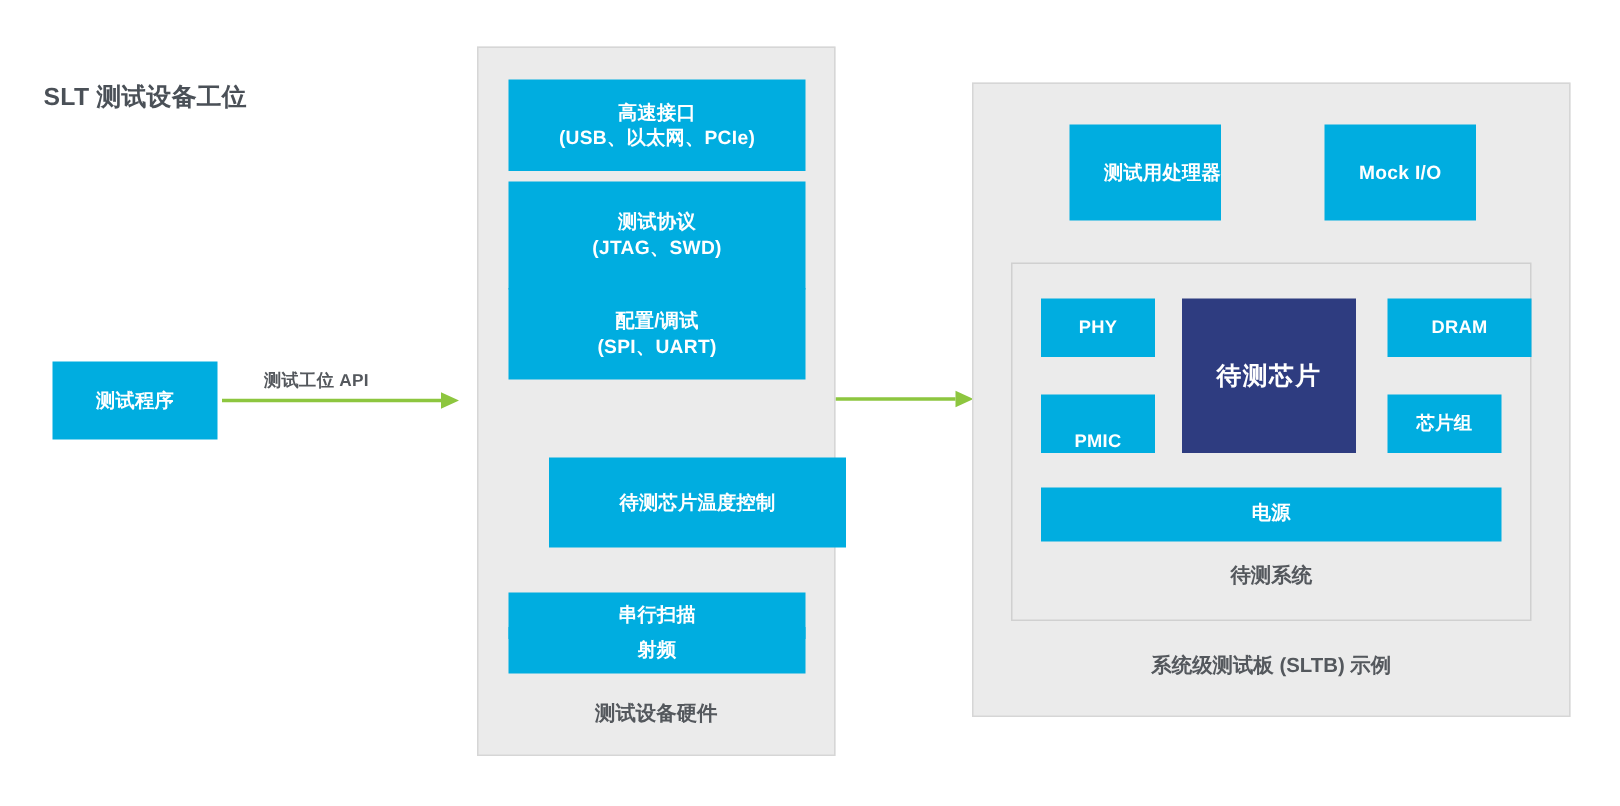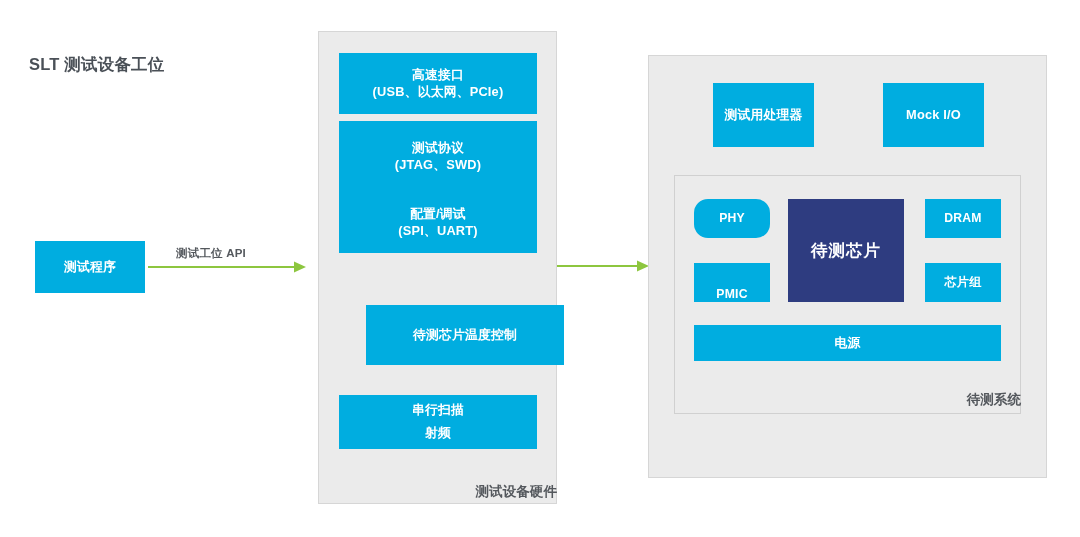--- a/index.html
+++ b/index.html
@@ -78,23 +78,22 @@
     text-align: center;
     font-weight: bold;
     letter-spacing: 1px;
   }
 
   
   .caption {
     position: absolute;
     color: #54585d;
     font-weight: bold;
-    text-align: right;
+    text-align: center;
     white-space: nowrap;
-    margin-top: 16px;
   }
 
   
   .arrow-label {
     position: absolute;
     color: #54585d;
     font-weight: bold;
     font-size: 11.5px;
     white-space: nowrap;
     letter-spacing: 0.2px;
@@ -156,50 +155,51 @@
 
   <div class="caption fs14" style="left:318px; top:467px; width:239px;">测试设备硬件</div>
 
   <svg class="arrow-svg" width="94" height="16" style="left:557px; top:258px;">
     <line x1="0" y1="8" x2="80" y2="8" stroke="#8DC63F" stroke-width="2.2"></line>
     <polygon points="80,2.5 92,8 80,13.5" fill="#8DC63F"></polygon>
   </svg>
 
   <div class="panel" style="left:648px; top:55px; width:399px; height:423px;"></div>
 
-  <div class="blk fs13" style="left:713px; top:83px; width:101px; height:64px;">
+  <div class="blk fs13" style="left:713px; top:83px; width:101px; height:64px;align-items:flex-end;">
     <span class="l1">测试用处理器</span>
   </div>
 
   <div class="blk fs13" style="left:883px; top:83px; width:101px; height:64px;">
     <span class="l1">Mock I/O</span>
   </div>
 
   <div class="panel-inner" style="left:674px; top:175px; width:347px; height:239px;"></div>
 
-  <div class="blk fs12" style="left:694px; top:199px; width:76px; height:39px;border-radius:14px;">
+  <div class="blk fs12" style="left:694px; top:199px; width:76px; height:39px;">
     <span class="l1">PHY</span>
   </div>
 
   <div class="blk fs12" style="left:694px; top:263px; width:76px; height:39px;justify-content:flex-end;">
     <span class="l1">PMIC</span>
   </div>
 
   <div class="blk-navy fs16" style="left:788px; top:199px; width:116px; height:103px;">
     <span>待测芯片</span>
   </div>
 
-  <div class="blk fs12" style="left:925px; top:199px; width:76px; height:39px;">
+  <div class="blk fs12" style="left:925px; top:199px; width:96px; height:39px;">
     <span class="l1">DRAM</span>
   </div>
 
   <div class="blk fs12" style="left:925px; top:263px; width:76px; height:39px;">
     <span class="l1">芯片组</span>
   </div>
 
-  <div class="blk fs13" style="left:694px; top:325px; width:307px; height:36px;">
+  <div class="blk fs13" style="left:694px; top:325px; width:307px; height:36px;font-family:Liberation Mono, monospace;">
     <span class="l1">电源</span>
   </div>
 
   <div class="caption fs14" style="left:674px; top:375px; width:347px;">待测系统</div>
 
+  <div class="caption fs14" style="left:648px; top:435px; width:399px;">系统级测试板 (SLTB) 示例</div>
 
 </div>
 
 </body></html>

